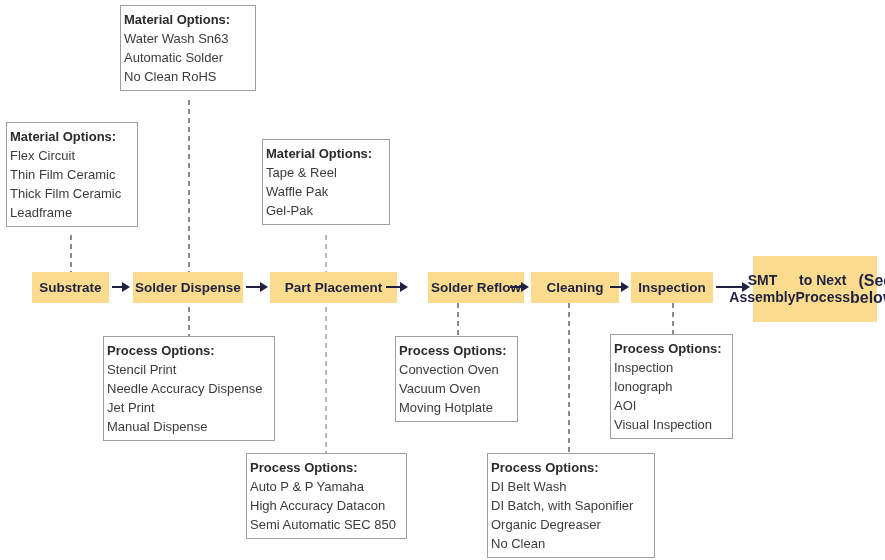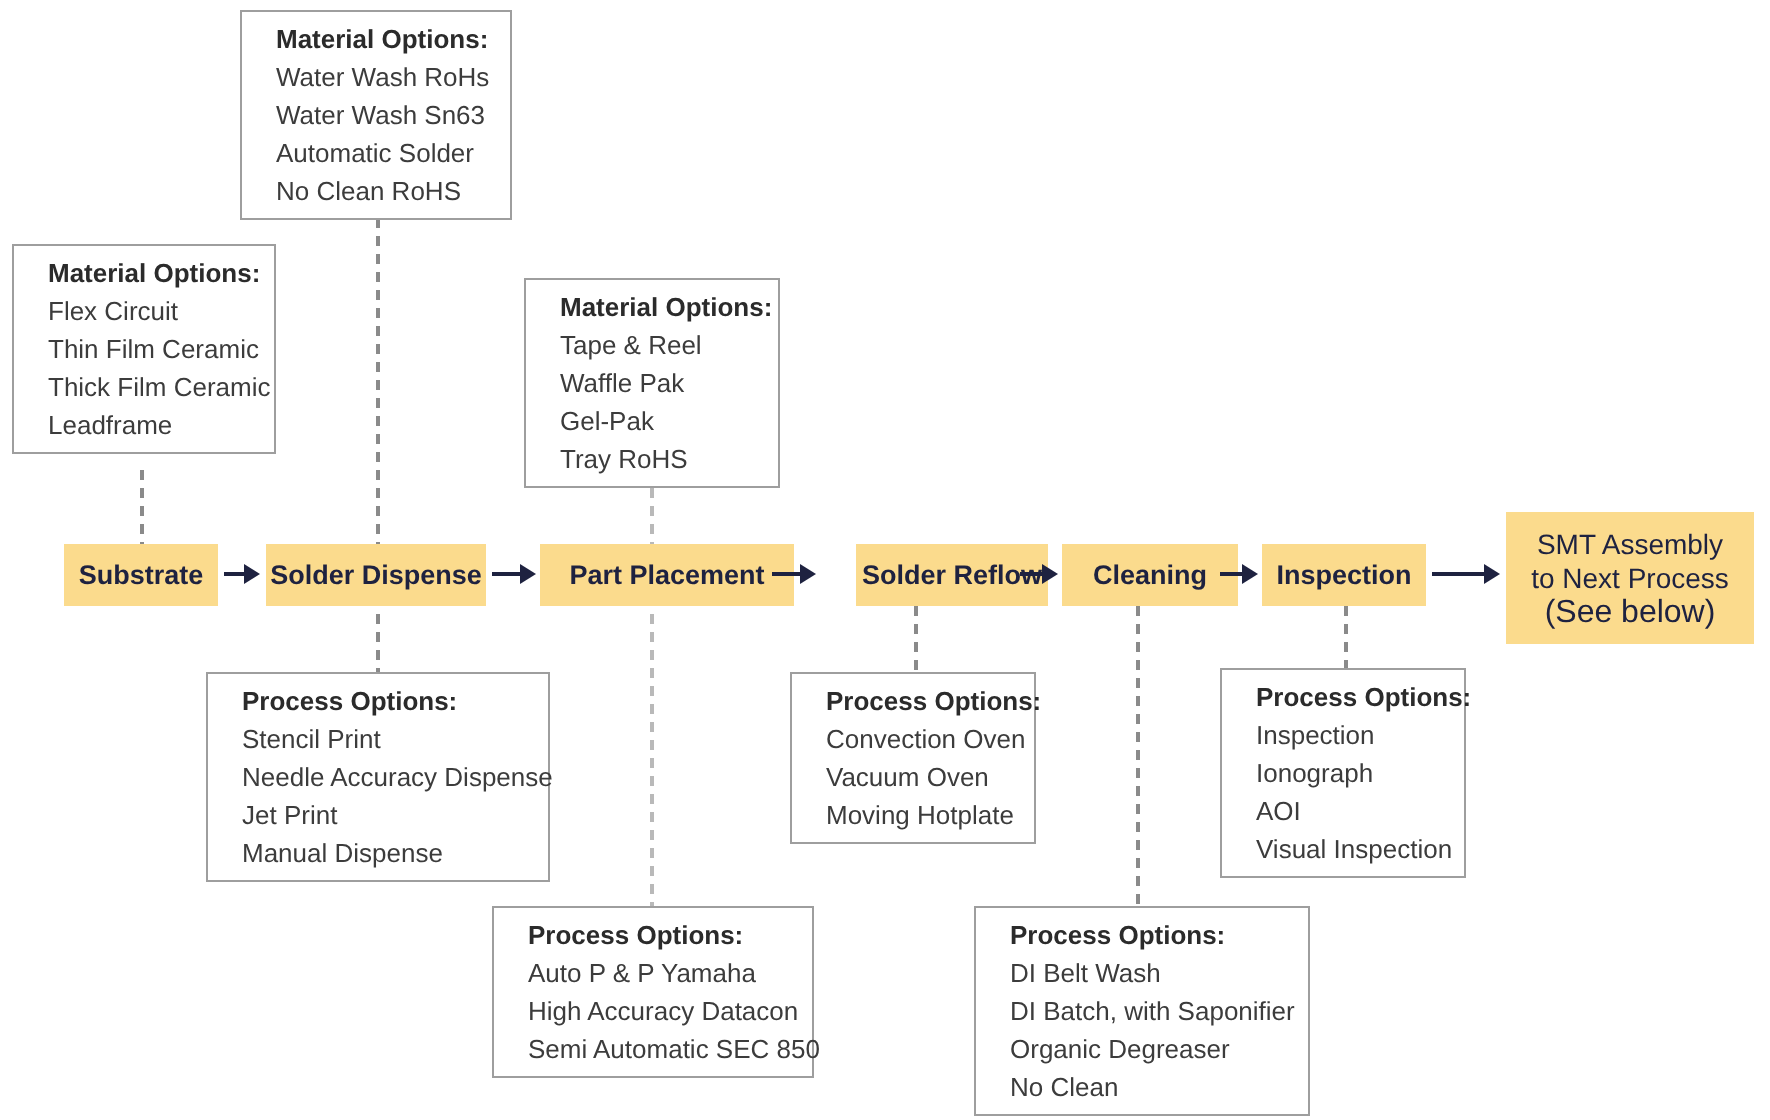--- a/index.html
+++ b/index.html
@@ -10,76 +10,74 @@
   }
   .dash {
     position:absolute; width:2px; z-index:1;
     background-image:repeating-linear-gradient(to bottom,#8a8a8a 0 5px,transparent 5px 9px);
   }
   .dash.light {
     background-image:repeating-linear-gradient(to bottom,#b9b9b9 0 5px,transparent 5px 9px);
   }
   .optbox {
     position:absolute; z-index:2; background:#ffffff; border:1px solid #9e9e9e;
-    padding:4px 17px; box-sizing:border-box; color:#3c3c3c;
+    padding:4px 3px; box-sizing:border-box; color:#3c3c3c;
     font-size:13px; line-height:19px; white-space:nowrap;
   }
   .ob-title { font-weight:bold; color:#2b2b2b; }
   .node {
     position:absolute; top:272px; height:31px; z-index:2;
     background:#fbdb8d; color:#1e2240; font-weight:bold; font-size:13.5px;
     display:flex; align-items:center; justify-content:center; white-space:nowrap;
   }
   .arrow { position:absolute; top:286px; height:2px; background:#1e2240; z-index:2; }
   .arrow::after {
     content:""; position:absolute; right:-8px; top:-4px; width:0; height:0;
     border-left:8px solid #1e2240; border-top:5px solid transparent; border-bottom:5px solid transparent;
   }
   .terminal {
     position:absolute; left:753px; top:256px; width:124px; height:66px; z-index:2;
-    background:#fbdb8d; color:#1e2240; font-weight:normal; text-align:center;
-    display:flex; flex-direction:column; align-items:center; justify-content:center;
+    background:#fbdb8d; color:#1e2240; font-weight:bold; text-align:center;
+    display:flex; flex-direction:row; align-items:center; justify-content:center;
     font-size:14px; line-height:17px;
   }
   .terminal .small { font-size:16px; }
 </style>
 </head>
 <body>
 
 <div class="stage">
 
   <div class="dash" style="left:70px;top:235px;height:37px"></div>
   <div class="dash" style="left:188px;top:100px;height:240px"></div>
   <div class="dash light" style="left:325px;top:235px;height:223px"></div>
   <div class="dash" style="left:457px;top:303px;height:37px"></div>
   <div class="dash" style="left:568px;top:303px;height:155px"></div>
   <div class="dash" style="left:672px;top:303px;height:35px"></div>
 
   <div class="optbox" style="left:120px;top:5px;width:136px">
     <div class="ob-title">Material Options:</div>
-    <div class="ob-item">Water Wash RoHs</div>
     <div class="ob-item">Water Wash Sn63</div>
     <div class="ob-item">Automatic Solder</div>
     <div class="ob-item">No Clean RoHS</div>
   </div>
 
   <div class="optbox" style="left:6px;top:122px;width:132px">
     <div class="ob-title">Material Options:</div>
     <div class="ob-item">Flex Circuit</div>
     <div class="ob-item">Thin Film Ceramic</div>
     <div class="ob-item">Thick Film Ceramic</div>
     <div class="ob-item">Leadframe</div>
   </div>
 
   <div class="optbox" style="left:262px;top:139px;width:128px">
     <div class="ob-title">Material Options:</div>
     <div class="ob-item">Tape &amp; Reel</div>
     <div class="ob-item">Waffle Pak</div>
     <div class="ob-item">Gel-Pak</div>
-    <div class="ob-item">Tray RoHS</div>
   </div>
 
   <div class="optbox" style="left:103px;top:336px;width:172px">
     <div class="ob-title">Process Options:</div>
     <div class="ob-item">Stencil Print</div>
     <div class="ob-item">Needle Accuracy Dispense</div>
     <div class="ob-item">Jet Print</div>
     <div class="ob-item">Manual Dispense</div>
   </div>
 

